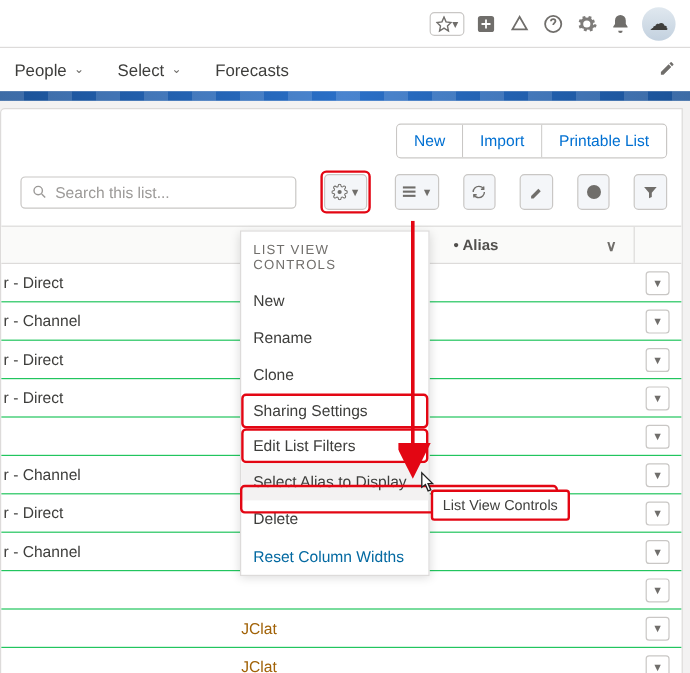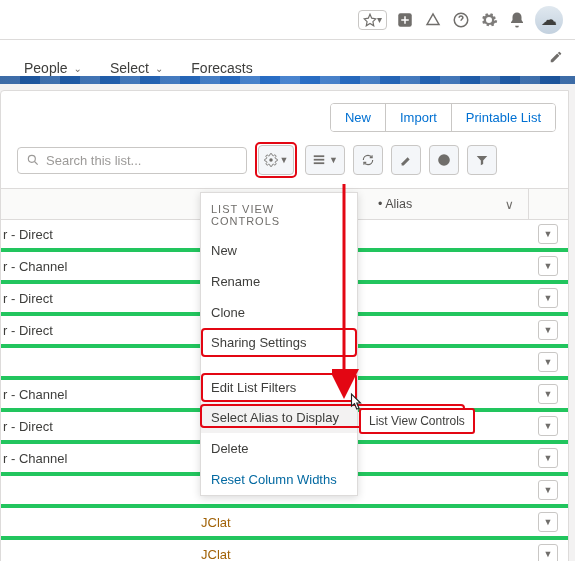--- a/index.html
+++ b/index.html
@@ -1,43 +1,43 @@
 <!DOCTYPE html>
 <html><head>
 <meta charset="utf-8">
 <style>
 *{box-sizing:border-box;margin:0;padding:0;font-family:Arial,Helvetica,sans-serif}
 body{background:#f3f2f2;width:575px;height:561px;overflow:hidden;position:relative;font-size:13px;color:#3e3e3c}
 .topbar{height:40px;background:#fff;border-bottom:1px solid #dddbda;display:flex;align-items:center;justify-content:flex-end;padding:0 12px;gap:8px}
 .star-box{display:flex;align-items:center;border:1px solid #c9c7c5;border-radius:4px;padding:2px 4px;color:#706e6b}
 .top-icon{width:20px;height:20px;display:flex;align-items:center;justify-content:center;color:#706e6b}
 .avatar{width:28px;height:28px;border-radius:50%;background:linear-gradient(#e0e8ef,#c3d1df);display:flex;align-items:center;justify-content:center;font-size:16px}
-.navbar{height:36px;background:#fff;display:flex;align-items:flex-end;gap:28px;padding:0 24px;font-size:14px;color:#3e3e3c;position:relative}
+.navbar{height:36px;background:#fff;display:flex;align-items:center;gap:28px;padding:0 12px;font-size:14px;color:#3e3e3c;position:relative}
 .nav-item{display:flex;align-items:center;gap:6px;cursor:pointer}
 .chev{font-size:10px;color:#706e6b}
 .edit-pen{position:absolute;right:12px;top:10px;color:#706e6b}
 .ribbon{height:8px;background:linear-gradient(90deg,#1b5297,#2a6fc7,#1b5297);position:relative;overflow:hidden}
 .ribbon::after{content:"";position:absolute;inset:0;background:repeating-linear-gradient(90deg,rgba(255,255,255,.15) 0 20px,transparent 20px 40px)}
 .panel{margin:6px 6px 0 0;background:#fff;border:1px solid #dddbda;border-radius:4px 0 0 0;padding-top:12px;overflow:hidden}
 .btnrow{display:flex;justify-content:flex-end;padding:0 12px 10px 12px}
 .btn-group{display:flex;border:1px solid #c9c7c5;border-radius:4px;overflow:hidden}
 .btn{padding:6px 14px;border-right:1px solid #c9c7c5;color:#0070d2;font-size:13px;background:#fff;cursor:pointer}
 .btn:last-child{border-right:none}
-.toolbar{display:flex;align-items:center;gap:8px;padding:0 12px 10px 12px}
+.toolbar{display:flex;align-items:center;gap:20px;padding:0 12px 10px 12px}
 .search{flex:0 0 230px;display:flex;align-items:center;border:1px solid #c9c7c5;border-radius:4px;padding:5px 8px;color:#706e6b;background:#fff;margin-left:4px}
 .search svg{margin-right:6px}
 .sq{width:30px;height:30px;border:1px solid #c9c7c5;border-radius:4px;background:#f4f6f9;display:flex;align-items:center;justify-content:center;color:#706e6b}
 .sq.wide{width:40px}
 .gear-box{border:2.5px solid #e30613;border-radius:5px;padding:1px}
 .gear-box .sq{width:36px}
-.table-head{display:flex;align-items:center;border-top:1px solid #dddbda;border-bottom:1px solid #dddbda;background:#fafaf9;height:32px;font-weight:normal;font-size:12.5px;color:#514f4d}
+.table-head{display:flex;align-items:center;border-top:1px solid #dddbda;border-bottom:1px solid #dddbda;background:#fafaf9;height:32px;font-weight:bold;font-size:12.5px;color:#514f4d}
 .table-head .spacer{flex:1}
 .table-head .alias{width:150px;display:flex;align-items:center;justify-content:space-between;padding-right:14px}
 .table-head .caret-col{width:40px;border-left:1px solid #dddbda;height:100%}
-.row{display:flex;align-items:center;border-bottom:4px solid #22c55e;height:32px;font-size:13px}
+.row{display:flex;align-items:center;border-bottom:1px solid #22c55e;height:32px;font-size:13px}
 .row .c1{flex:0 0 200px;padding-left:2px;color:#3e3e3c;white-space:nowrap;overflow:hidden}
 .row .c2{flex:1;color:#a16207}
 .row .c3{width:40px;display:flex;justify-content:center}
 .caret-btn{width:20px;height:20px;border:1px solid #c9c7c5;border-radius:3px;background:#fff;display:flex;align-items:center;justify-content:center;font-size:9px;color:#706e6b}
 .menu{position:absolute;left:200px;top:192px;width:158px;background:#fff;border:1px solid #dddbda;box-shadow:0 2px 8px rgba(0,0,0,.15);z-index:50}
 .menu-title{font-size:11px;letter-spacing:1px;color:#706e6b;padding:10px 10px 8px 10px}
 .menu-item{padding:8px 10px;font-size:13px;color:#3e3e3c;cursor:pointer}
 .menu-item.disabled{color:#0369a1}
 .red-outline{border:2.5px solid #e30613;border-radius:4px;padding:5px 8px}
 .arrow{position:absolute;left:332px;top:184px;z-index:60;pointer-events:none}
@@ -252,21 +252,21 @@
       </div>
     </div>
 </div>
 
 <div class="menu">
   <div class="menu-title">LIST VIEW CONTROLS</div>
   <div class="menu-item">New</div>
   <div class="menu-item">Rename</div>
   <div class="menu-item">Clone</div>
   <div class="menu-item red-outline">Sharing Settings</div>
-  <div class="menu-item red-outline" style="margin-top:16px">Edit List Filters</div>
+  <div class="menu-item red-outline" style="margin-top:0">Edit List Filters</div>
   <div class="menu-item" style="background:#f3f2f2">Select Alias to Display</div>
   <div class="menu-item">Delete</div>
   <div class="menu-item disabled">Reset Column Widths</div>
 </div>
 
 <div class="stretch-red"></div>
 
 <svg class="arrow" width="30" height="220">
   <defs>
       <marker id="ah" markerWidth="10" markerHeight="10" refX="5" refY="5" orient="auto">

